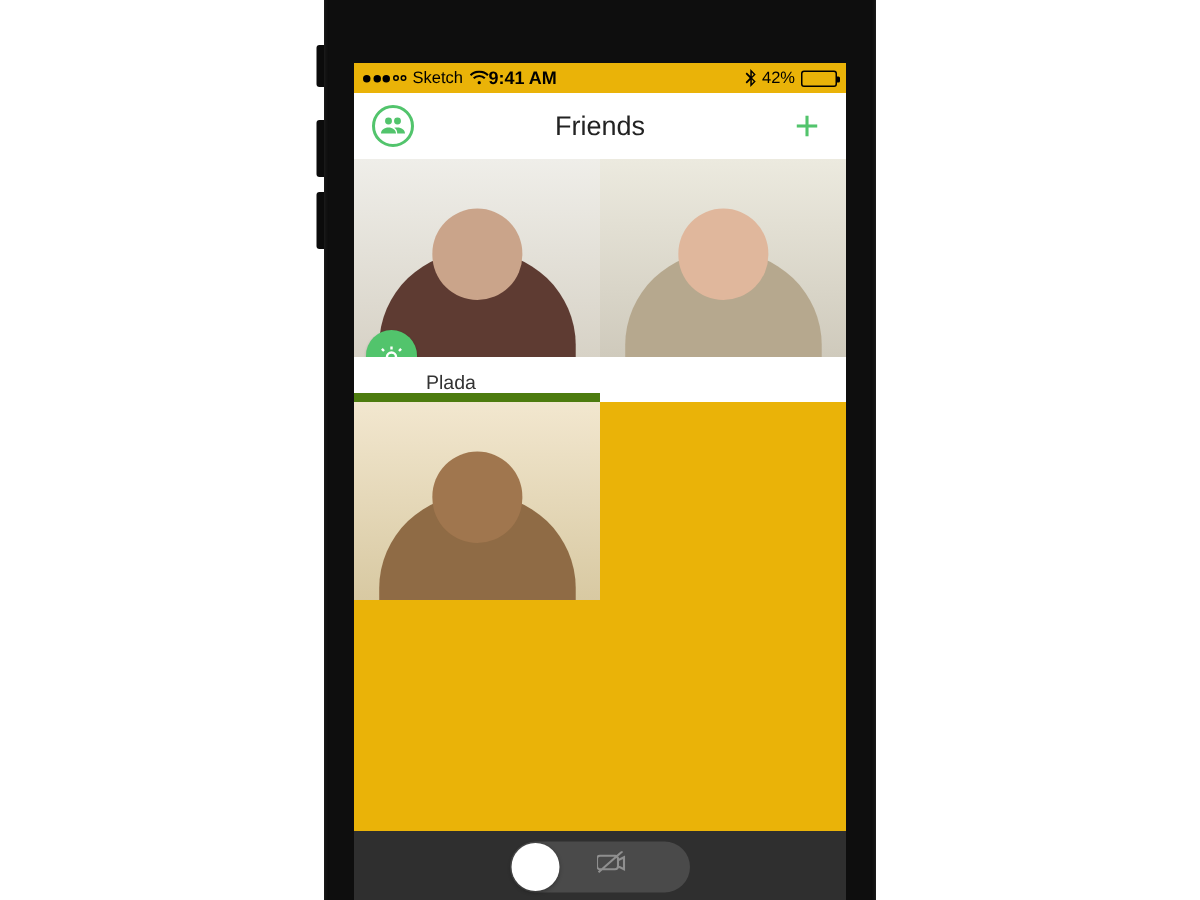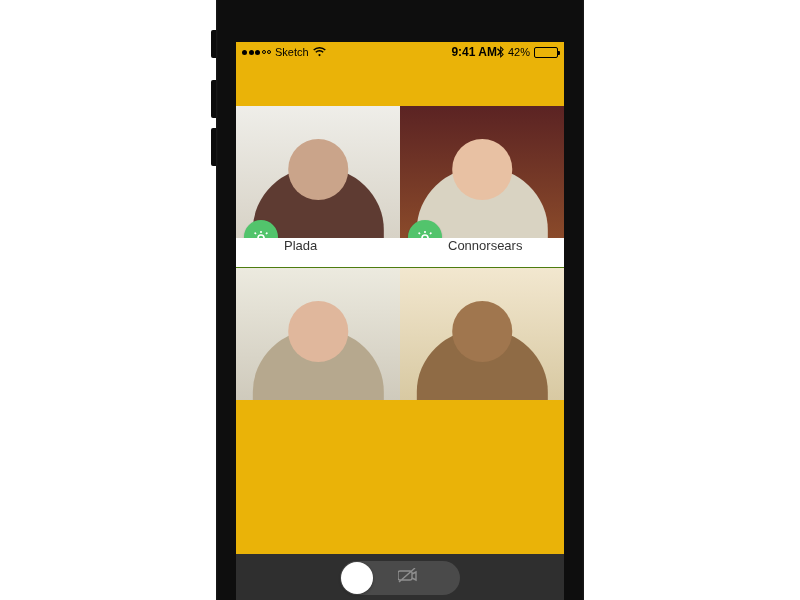--- a/index.html
+++ b/index.html
@@ -63,21 +63,21 @@
     height:20px;
     width:100%;
     font-size:11px;
     font-weight:500;
     color:#000;
     display:flex;
     align-items:center;
     padding:0 6px;
   }
   .status-left{ display:flex; align-items:center; gap:4px; }
-  .status-center{ flex:1; text-align:right; font-weight:600; font-size:12px;}
+  .status-center{ flex:1; text-align:left; font-weight:600; font-size:12px;}
   .status-right{ display:flex; align-items:center; gap:4px; justify-content:flex-end; }
 
   .dots{ display:flex; gap:1.5px; align-items:center;}
   .dot{ width:5px; height:5px; border-radius:50%; background:#000;}
   .dot.hollow{ background:transparent; border:1px solid #000; width:4px;height:4px;}
 
   .wifi-icon svg, .bt-icon svg { display:block; }
 
   .battery{
     width:24px;height:11px;
@@ -196,25 +196,25 @@
     border-radius:50%;
     display:flex;align-items:center;justify-content:center;
     box-shadow:0 1px 2px rgba(0,0,0,.2);
     z-index:2;
   }
   .badge svg{ stroke:#fff; fill:none; stroke-width:1.6; }
 
   .name-bar{
     height:30px;
     display:flex;
-    align-items:flex-start;
+    align-items:flex-end;
     padding-left:48px;
     font-size:13px;
     color:#333;
-    border-bottom:1px solid #4d7c0f;
+    border-bottom:6px solid #4d7c0f;
   }
 
   
   .bottom-bar{
     position:absolute;
     left:0;right:0;bottom:0;
     height:48px;
     background:#2f2f2f;
     display:flex;
     align-items:center;
@@ -284,20 +284,33 @@
               <path d="M3.2 0v4.6L.9 2.3 0 3.2 2.8 6 0 8.8l.9.9 2.3-2.3V12l3.6-3.6L4.4 6l2.4-2.4L3.2 0zm1 2.3 1.3 1.3L4.2 5V2.3zm0 7.4V7l1.3 1.3-1.3 1.4z" fill="#000"></path>
             </svg>
         </span>
         <span>42%</span>
         <span class="battery">
           <span class="fill" style="width:42%"></span>
         </span>
       </div>
     </div>
 
+    <div class="navbar">
+      <div class="nav-btn">
+        <span class="nav-left-circle">
+          <svg width="16" height="12" viewBox="0 0 16 12">
+              <path d="M5 5a2.3 2.3 0 1 0 0-4.6A2.3 2.3 0 0 0 5 5zm6 0a2.3 2.3 0 1 0 0-4.6A2.3 2.3 0 0 0 11 5zM0 11c0-2.4 2.3-4 5-4s5 1.6 5 4H0zm10.8 0c.1-1.7-.7-3-2-3.8.7-.2 1.4-.2 2.2-.2 2.7 0 5 1.6 5 4h-5.2z"></path>
+            </svg>
+        </span>
+      </div>
+      <div class="nav-title">Friends</div>
+      <div class="nav-btn">
+        <span class="plus">+</span>
+      </div>
+    </div>
 
     <div class="content">
       <div class="grid">
 
         <div class="card friend-0">
           <div class="photo">
             <div class="portrait">
                 <div class="bg"></div>
                 <div class="person">
                   <div class="body"></div>
@@ -308,39 +321,20 @@
               <svg width="18" height="18" viewBox="0 0 18 18">
                   <path d="M4 15h10M5 13h8l-1-3a3 3 0 0 0-6 0l-1 3zM9 5V3M14 6l1.4-1.4M4 6 2.6 4.6"></path>
                 </svg>
             </div>
           </div>
           <div class="name-bar">
               <span>Plada</span>
             </div>
         </div>
 
-        <div class="card friend-1">
-          <div class="photo">
-            <div class="portrait">
-                <div class="bg"></div>
-                <div class="person">
-                  <div class="body"></div>
-                  <div class="head"></div>
-                </div>
-              </div>
-            <div class="badge">
-              <svg width="18" height="18" viewBox="0 0 18 18">
-                  <path d="M4 15h10M5 13h8l-1-3a3 3 0 0 0-6 0l-1 3zM9 5V3M14 6l1.4-1.4M4 6 2.6 4.6"></path>
-                </svg>
-            </div>
-          </div>
-          <div class="name-bar">
-              <span>Connorsears</span>
-            </div>
-        </div>
 
 
 
         <div class="card friend-4">
           <div class="photo">
             <div class="portrait">
                 <div class="bg"></div>
                 <div class="person">
                   <div class="body"></div>
                   <div class="head"></div>

